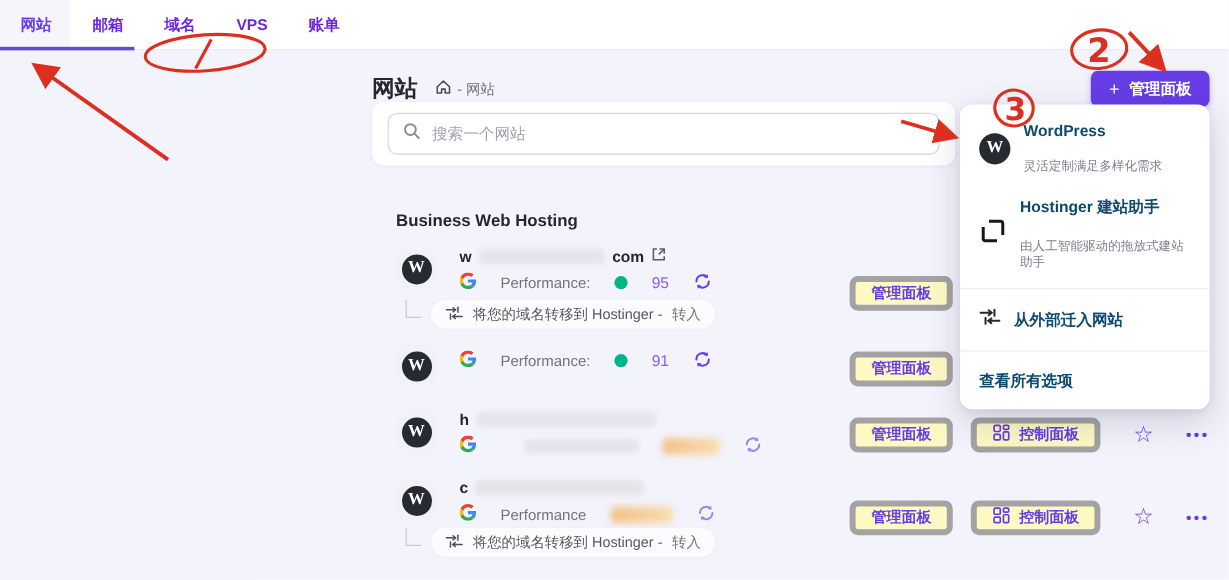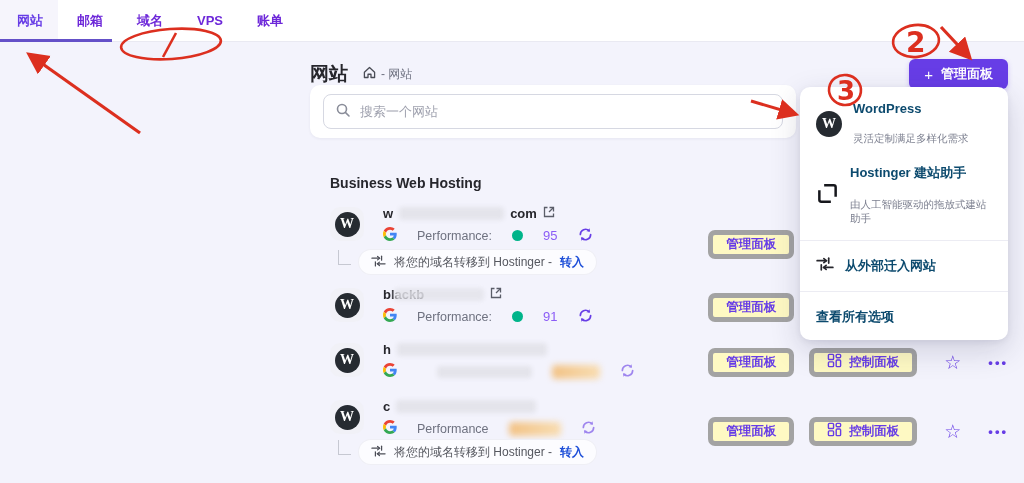--- a/index.html
+++ b/index.html
@@ -53,21 +53,21 @@
   .row-actions { position:absolute; right:0; display:flex; align-items:center; gap:15px; }
   .btn-outline { height:29px; padding:0 13px; background:#fef9c3; border:5px solid #a3a3a3; border-radius:7px; color:#673de6;
                  font-size:12.5px; font-weight:bold; display:flex; align-items:center; gap:7px; cursor:pointer; font-family:Liberation Mono, monospace; }
   .icon-star { font-size:19px; color:#673de6; line-height:1; margin-left:12px; cursor:pointer; }
   .icon-more { font-size:13px; color:#673de6; letter-spacing:2px; font-weight:bold; margin-left:12px; cursor:pointer; }
 
   .transfer-row { position:absolute; left:8px; display:flex; align-items:flex-end; gap:8px; }
   .connector { width:13px; height:15px; border-left:1.5px solid #c6c8d2; border-bottom:1.5px solid #c6c8d2; margin-bottom:9px; }
   .transfer-pill { height:24px; background:#fcfcff; border-radius:13px; display:flex; align-items:center; gap:8px; padding:0 12px;
                    font-size:12px; color:#55575f; box-shadow:0 0 0 1px #efeff5; white-space:nowrap;justify-content:space-between; }
-  .transfer-link { color:#1d4ed8; font-weight:bold; cursor:pointer; }
+  .transfer-link { color:#737373; font-weight:normal; cursor:pointer; }
 
   
   .dropdown { position:absolute; left:800px; top:87px; width:208px; background:#fff; border-radius:10px; z-index:40;
               box-shadow:0 10px 30px rgba(40,40,80,.18), 0 2px 6px rgba(40,40,80,.08); padding-top:5px; }
   .dd-item { padding:9px 16px; display:flex; gap:11px; align-items:center; cursor:pointer; }
   .dd-title { font-size:13px; font-weight:bold; color:#0c4a6e; }
   .dd-sub { font-size:10.5px; color:#7d8090; margin-top:16px; }
   .dd-divider { height:1px; background:#ececf3; margin:5px 0; }
   .dd-item.simple { padding:11px 16px; }
   .dd-item.last { padding-bottom:14px; }
@@ -196,31 +196,20 @@
         <span class="transfer-link">转入</span>
       </div>
     </div>
   </div>
 
   <div class="row" style="top:288px;">
     <div class="wp-badge">
         <span class="wp-circle">W</span>
       </div>
     <div class="site-main">
-      <div class="domain-line">
-        <span>blackb</span>
-        <span class="patch overlap" style="width:90px;"></span>
-        <span>
-          <svg width="12" height="12" viewBox="0 0 12 12" fill="none" stroke="#5a5d68" stroke-width="1.3">
-              <path d="M4.5 1.5 H1.5 V10.5 H10.5 V7.5"></path>
-              <path d="M6.5 1.5 H10.5 V5.5"></path>
-              <line x1="10.5" y1="1.5" x2="6" y2="6"></line>
-            </svg>
-        </span>
-      </div>
       <div class="perf-line">
         <span>
           <svg width="14" height="14" viewBox="0 0 48 48">
               <path fill="#EA4335" d="M24 9.5c3.54 0 6.71 1.22 9.21 3.6l6.85-6.85C35.9 2.38 30.47 0 24 0 14.62 0 6.51 5.38 2.56 13.22l7.98 6.19C12.43 13.72 17.74 9.5 24 9.5z"></path>
               <path fill="#4285F4" d="M46.98 24.55c0-1.57-.15-3.09-.38-4.55H24v9.02h12.94c-.58 2.96-2.26 5.48-4.78 7.18l7.73 6c4.51-4.18 7.09-10.36 7.09-17.65z"></path>
               <path fill="#FBBC05" d="M10.53 28.59c-.48-1.45-.76-2.99-.76-4.59s.27-3.14.76-4.59l-7.98-6.19C.92 16.46 0 20.12 0 24c0 3.88.92 7.54 2.56 10.78l7.97-6.19z"></path>
               <path fill="#34A853" d="M24 48c6.48 0 11.93-2.13 15.89-5.81l-7.73-6c-2.15 1.45-4.92 2.3-8.16 2.3-6.26 0-11.57-4.22-13.47-9.91l-7.98 6.19C6.51 42.62 14.62 48 24 48z"></path>
             </svg>
         </span>
         <span>Performance:</span>

